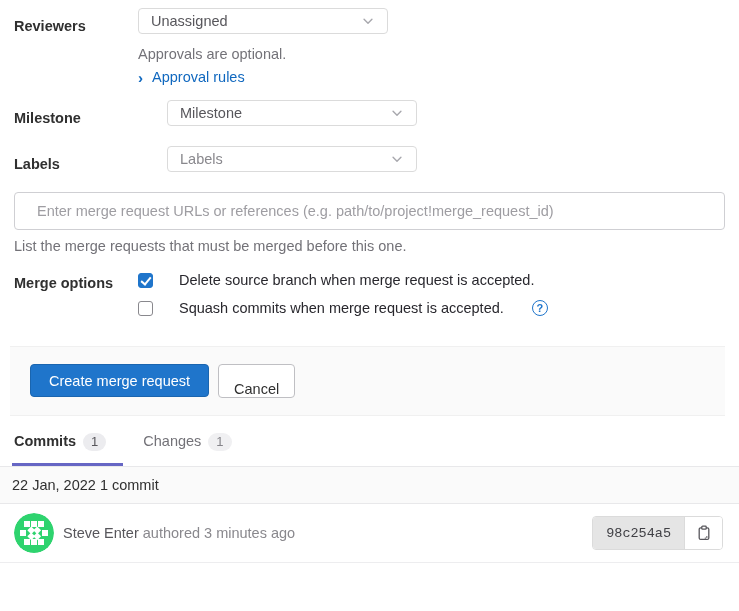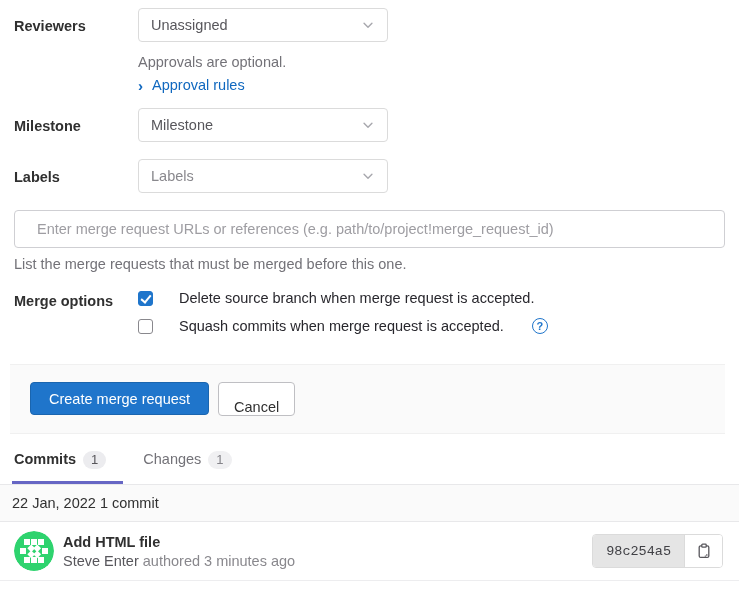--- a/index.html
+++ b/index.html
@@ -12,36 +12,36 @@
   .form { padding: 8px 14px 0 14px; }
   .form-row { display: flex; align-items: flex-start; }
   .row-label {
     width: 124px; flex: 0 0 124px; font-weight: bold; font-size: 14.5px;
     color: #303030; line-height: 22px; padding-top: 7px;
   }
   .row-control { flex: 1 1 auto; min-width: 0; }
 
   
   .dropdown {
-    width: 250px; height: 34px; background: #fff;
+    width: 250px; height: 26px; background: #fff;
     border: 1px solid #dbdbdb; border-radius: 4px;
     display: flex; align-items: center; justify-content: space-between;
     padding: 0 12px; cursor: pointer;
   }
   .dropdown .dd-text { color: #57565b; }
   .dropdown.muted .dd-text { color: #89888d; }
   .chev { color: #a7a7ad; display: inline-flex; }
 
   .hint { color: #737278; margin-top: 12px; }
   .link-row { margin-top: 7px; display: flex; align-items: center; gap: 9px; }
   .link-chev { color: var(--link_blue); font-size: 15px; font-weight: bold; line-height: 1; }
   .approval-link { color: var(--link_blue); text-decoration: none; cursor: pointer; }
 
   .mr-gap-a { margin-bottom: 15px; }
-  .mr-gap-b { margin-bottom: 17px; }
+  .mr-gap-b { margin-bottom: 17px; gap: 29px; }
 
   
   .dep-input {
     width: 100%; height: 38px; border: 1px solid #cfcfd3; border-radius: 4px;
     padding: 0 22px; font-size: 14.5px; font-family: inherit; color: #303030;
   }
   .dep-input::placeholder { color: #9e9da2; }
   .dep-hint { color: #737278; margin-top: 8px; }
 
   
@@ -225,21 +225,20 @@
         <rect x="14.5" y="14.5" width="5.5" height="5.5" transform="rotate(45 17.2 17.2)"></rect>
         <rect x="20.5" y="14.5" width="5.5" height="5.5" transform="rotate(45 23.2 17.2)"></rect>
         <rect x="14.5" y="20.5" width="5.5" height="5.5" transform="rotate(45 17.2 23.2)"></rect>
         <rect x="20.5" y="20.5" width="5.5" height="5.5" transform="rotate(45 23.2 23.2)"></rect>
         <rect x="10" y="26" width="6" height="6"></rect>
         <rect x="17" y="26" width="6" height="6"></rect>
         <rect x="24" y="26" width="6" height="6"></rect>
       </g>
     </svg>
     <div class="commit-info">
-      <div class="commit-title">Add HTML file</div>
       <div class="commit-meta">
         <span class="commit-author">Steve Enter</span>
         <span>authored 3 minutes ago</span>
       </div>
     </div>
     <div class="sha-group">
       <span class="sha-text">98c254a5</span>
       <button class="copy-btn">
         <span style="display:inline-flex;">
           <svg width="16" height="16" viewBox="0 0 16 16" fill="none" stroke="#57565b" stroke-width="1.3">

